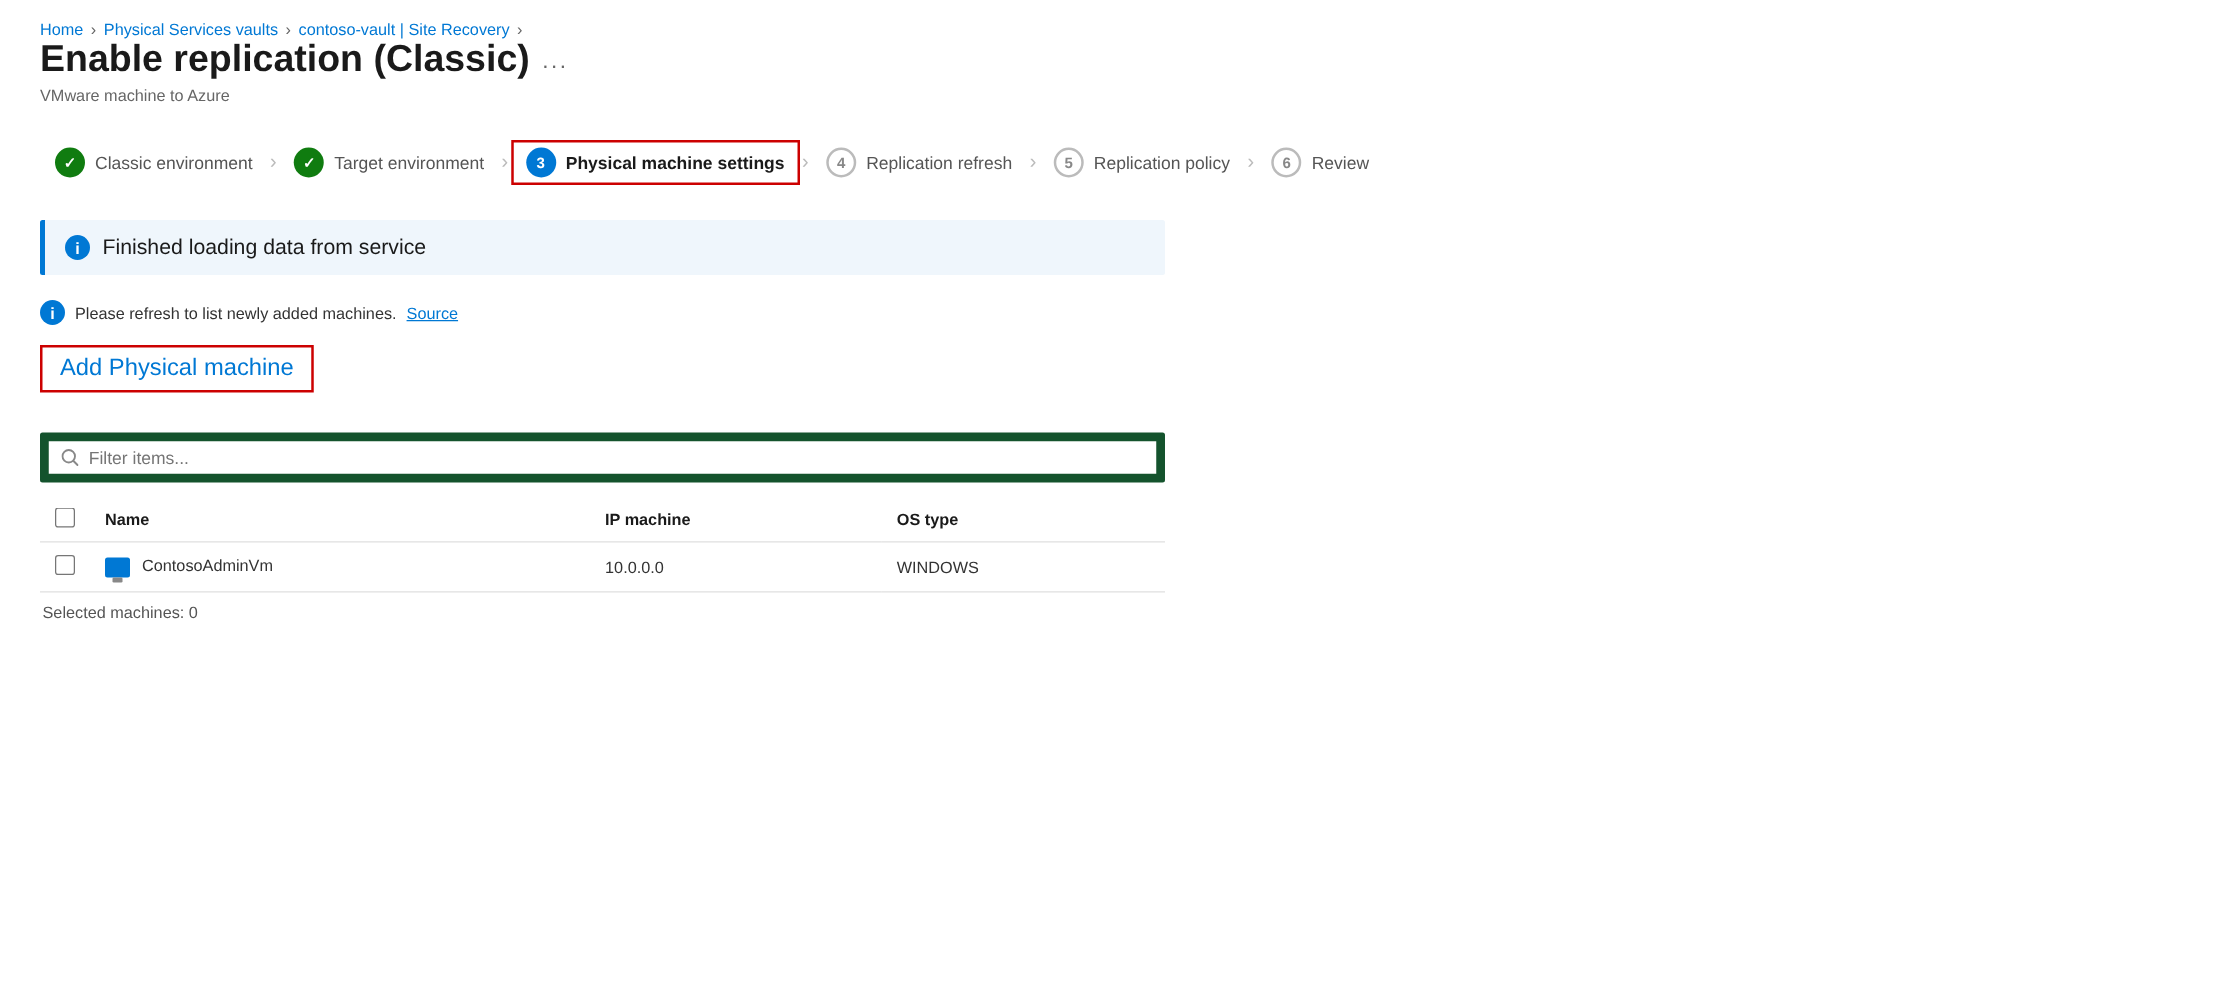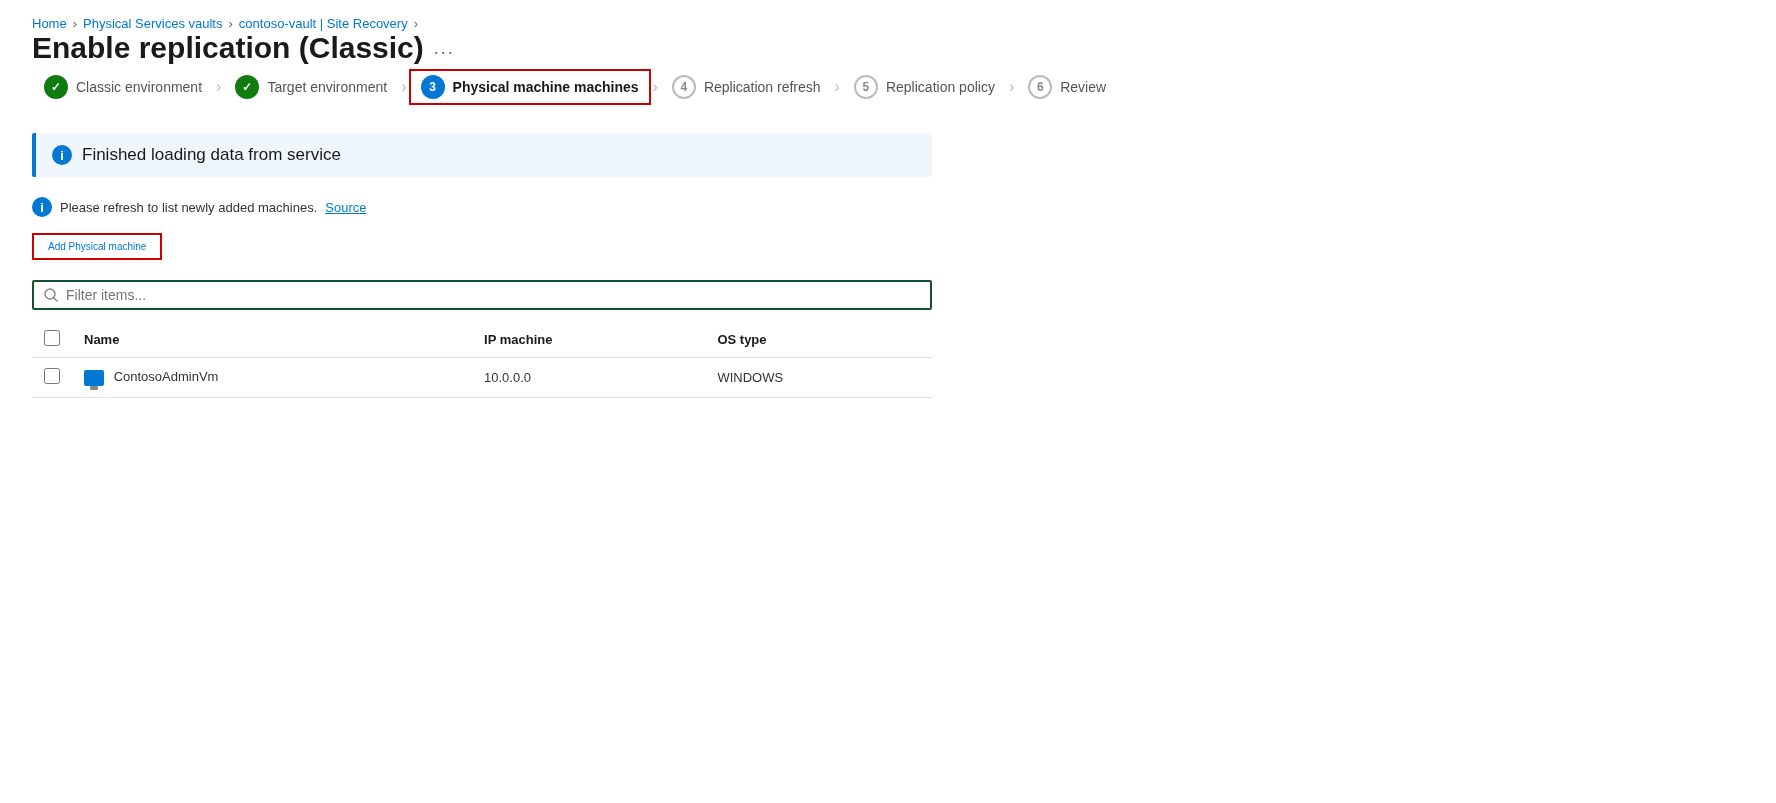--- a/index.html
+++ b/index.html
@@ -148,35 +148,35 @@
       text-decoration: underline;
       cursor: pointer;
     }
 
     
     .add-btn {
       border: 2px solid #c00;
       color: #0078d4;
       background: #fff;
       padding: 6px 14px;
-      font-size: 10px;
-      cursor: pointer;
-      margin-bottom: 20px;
+      font-size: 19px;
+      cursor: pointer;
+      margin-bottom: 32px;
       font-weight: 400;
     }
 
     
     .filter-row {
       margin-bottom: 12px;
       max-width: 900px;
     }
     .filter-input-wrapper {
       display: flex;
       align-items: center;
-      border: 2px solid #14532d;
+      border: 7px solid #14532d;
       border-radius: 2px;
       padding: 5px 10px;
       gap: 8px;
       background: #fff;
     }
     .filter-input-wrapper input {
       border: none;
       outline: none;
       font-size: 14px;
       width: 100%;
@@ -264,41 +264,42 @@
     <span>›</span>
     <a>contoso-vault | Site Recovery</a>
     <span>›</span>
   </div>
 
   
   <div class="page-title-row">
     <h1 class="page-title">Enable replication (Classic)</h1>
     <span class="more-icon">...</span>
   </div>
+  <div class="page-subtitle">VMware machine to Azure</div>
 
   
   <div class="steps-row">
 
     <div class="step">
       <div class="step-circle completed">✓</div>
       <span class="step-label">Classic environment</span>
     </div>
 
     <span class="step-separator">›</span>
 
     <div class="step">
       <div class="step-circle completed">✓</div>
       <span class="step-label">Target environment</span>
     </div>
 
     <span class="step-separator">›</span>
 
     <div class="step active">
       <div class="step-circle current">3</div>
-      <span class="step-label">Physical machine machines</span>
+      <span class="step-label">Physical machine settings</span>
     </div>
 
     <span class="step-separator">›</span>
 
     <div class="step">
       <div class="step-circle pending">4</div>
       <span class="step-label">Replication refresh</span>
     </div>
 
     <span class="step-separator">›</span>
@@ -367,15 +368,16 @@
           </td>
           <td>
             <span>10.0.0.0</span>
           </td>
           <td>
             <span>WINDOWS</span>
           </td>
         </tr>
       </tbody>
     </table>
+    <div class="selected-count">Selected machines: 0</div>
   </div>
 
 </div>
 
 </body></html>

